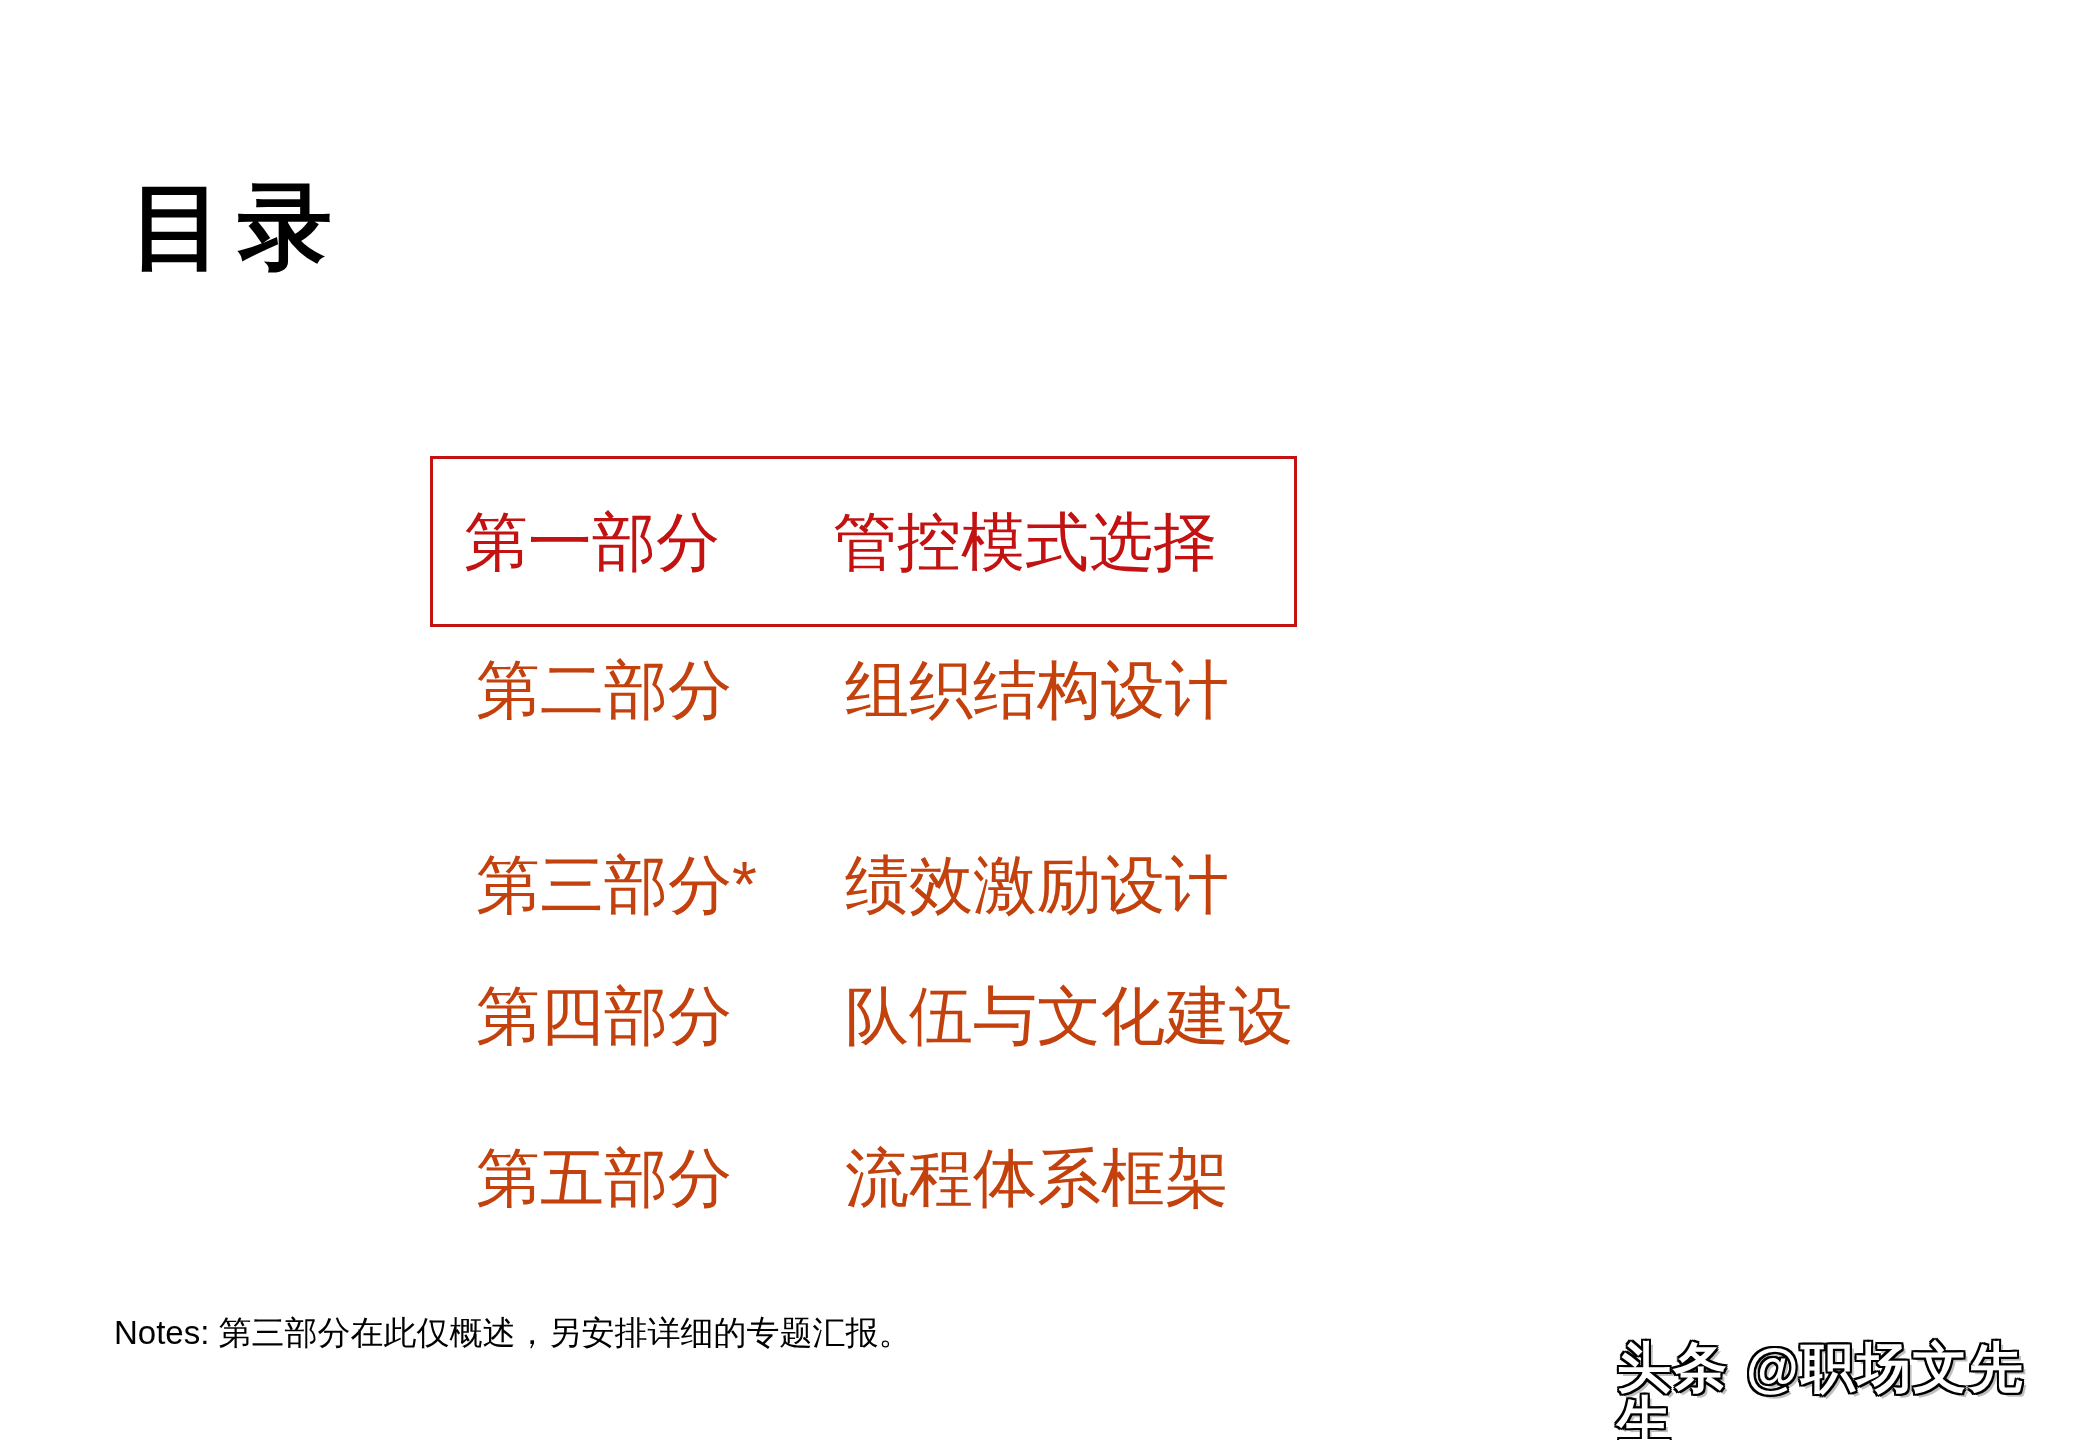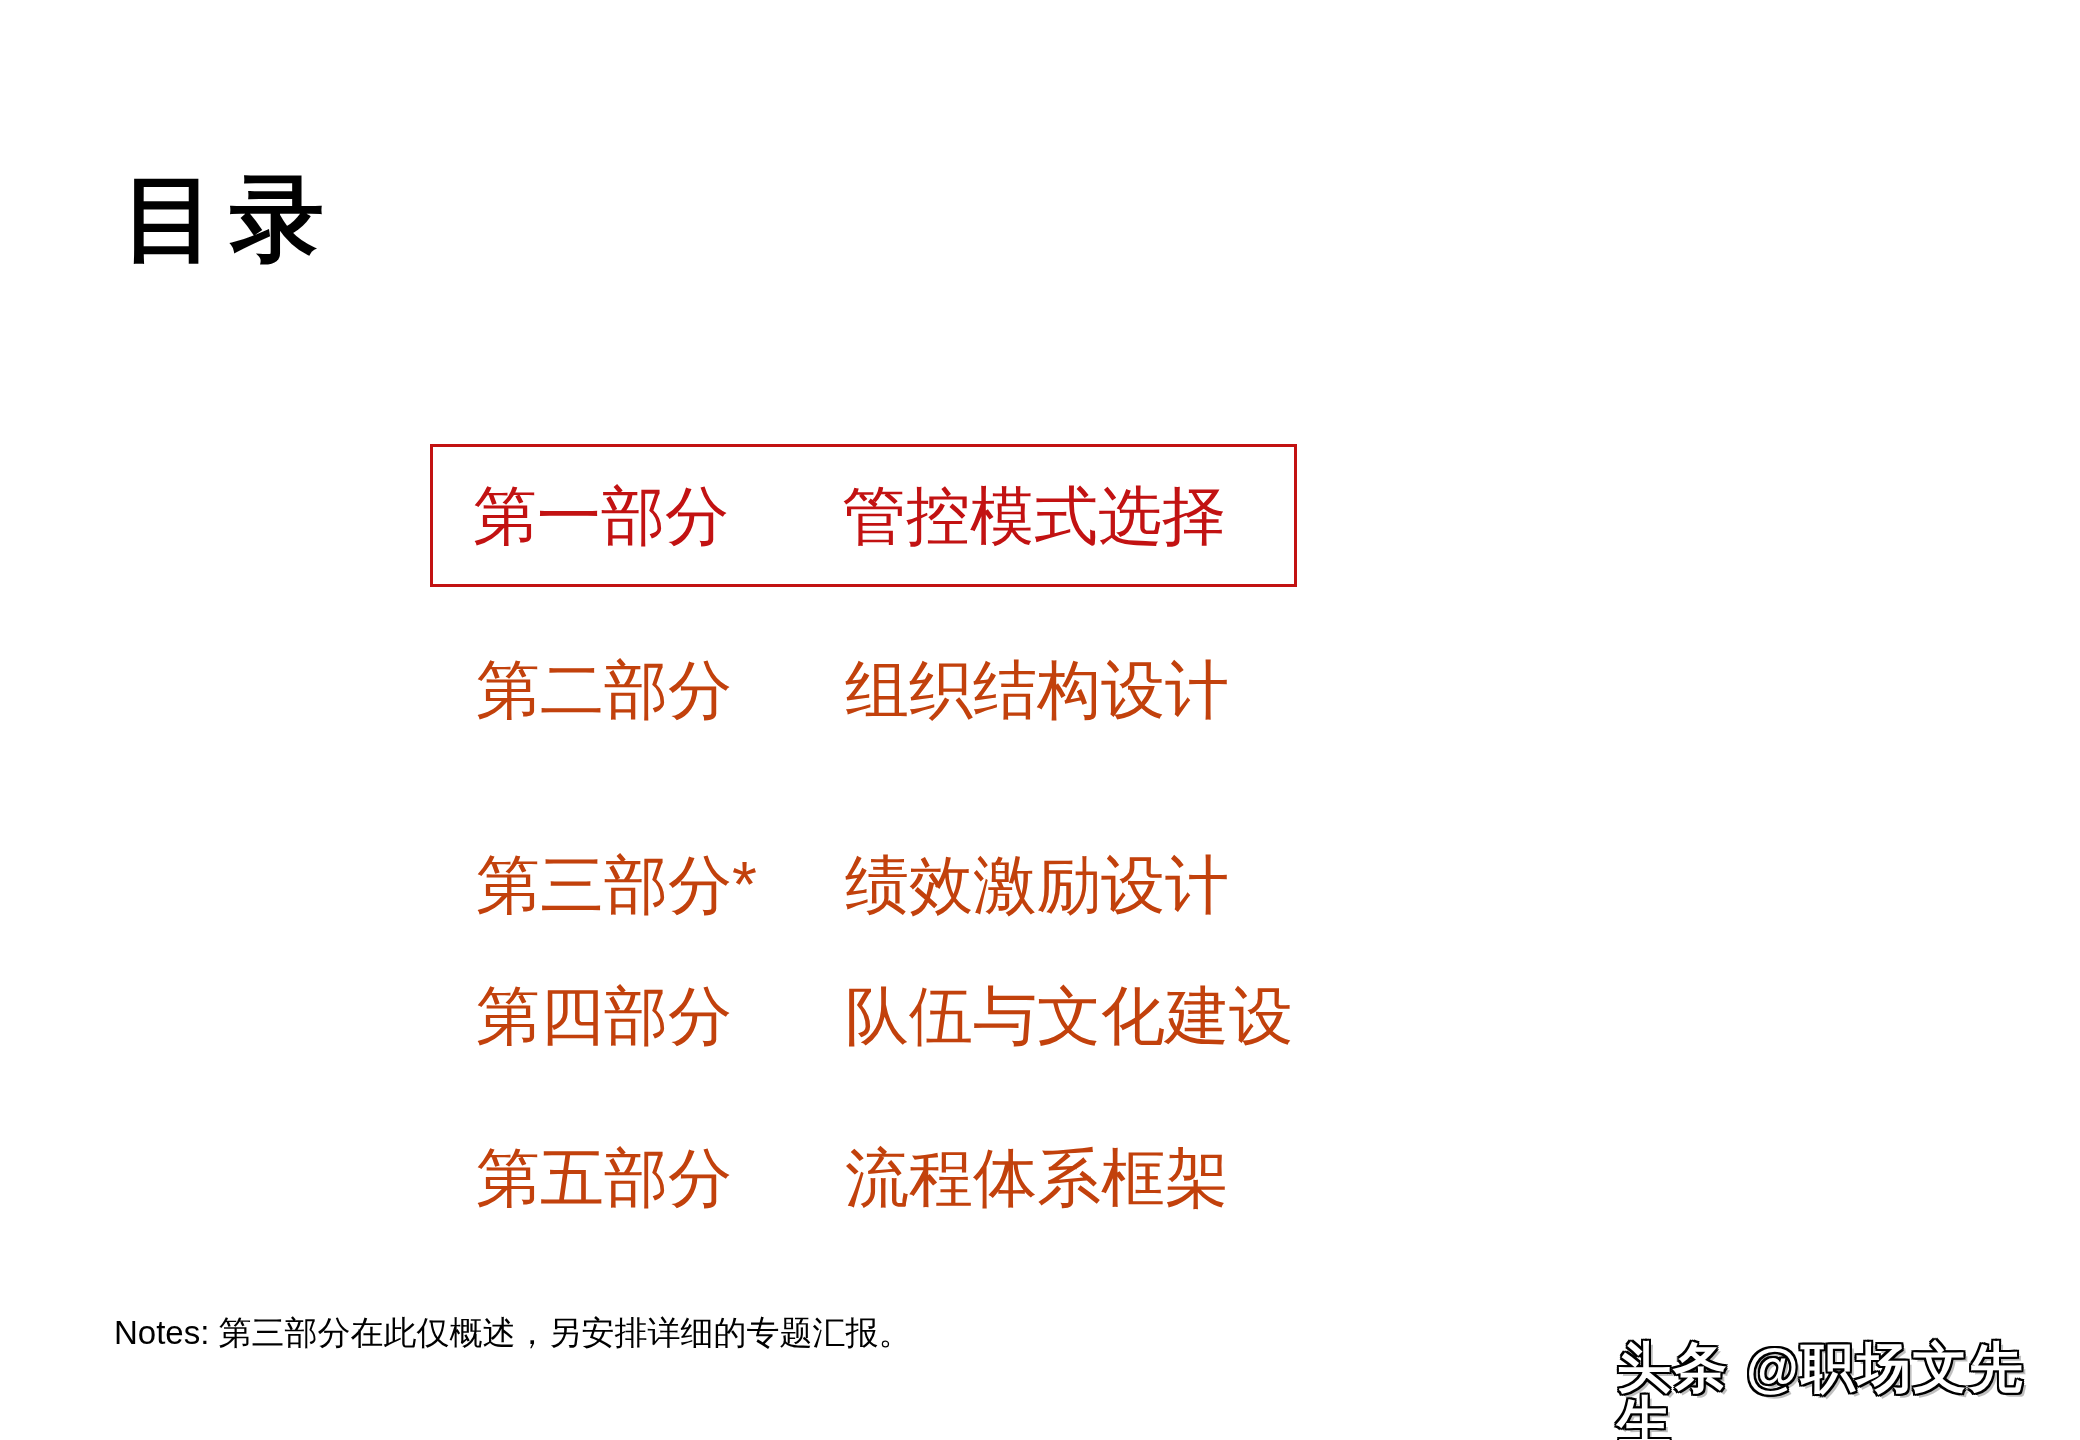--- a/index.html
+++ b/index.html
@@ -15,21 +15,21 @@
     overflow: hidden;
     font-family: "Liberation Sans", sans-serif;
     color: #000000;
   }
 
   
   .slide-title {
     position: absolute;
     left: 122px;
     top: 172px;
-    margin: 0;
+    margin: 8px;
     font-family: "Liberation Serif", serif;
     font-weight: 700;
     font-size: 94px;
     line-height: 1;
     letter-spacing: 14px;
     color: #000000;
   }
 
   
   .toc-row {
@@ -40,26 +40,26 @@
     line-height: 1;
     white-space: nowrap;
     color: #c2410c;
   }
   .toc-row .part {
     flex: 0 0 auto;
     width: 369px;
   }
   .toc-row.highlighted {
     left: 430px;
-    top: 444px;
+    top: 456px;
     width: 867px;
-    height: 143px;
+    height: 171px;
     box-sizing: border-box;
     border: 3px solid var(--accent, #c21212);
-    padding-left: 40px;
+    padding-left: 31px;
     color: var(--accent, #c21212);
   }
   .toc-row.r2 { left: 476px; top: 658px; }
   .toc-row.r3 { left: 476px; top: 853px; }
   .toc-row.r4 { left: 476px; top: 984px; }
   .toc-row.r5 { left: 476px; top: 1146px; }
 
   
   .notes {
     position: absolute;

